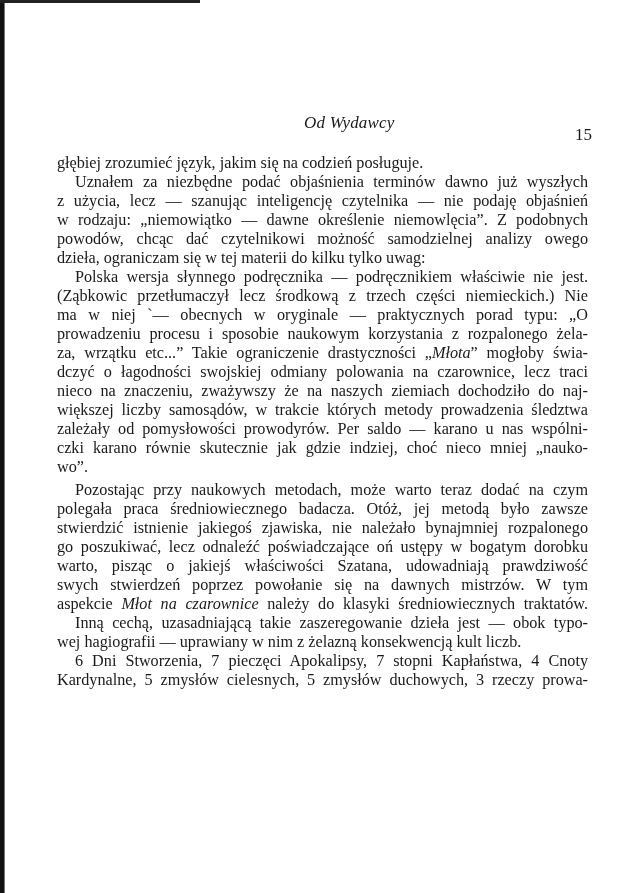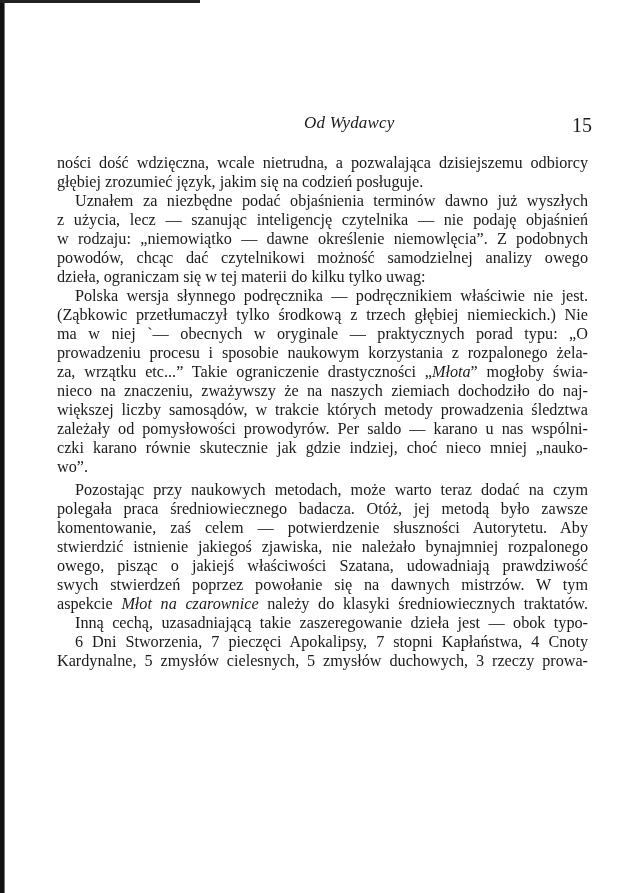--- a/index.html
+++ b/index.html
@@ -51,22 +51,22 @@
     left: 219px;
     top: 0;
     font-style: italic;
     font-size: 17px;
     letter-spacing: 0.2px;
     margin-left: 28px;
   }
   .page-number {
     position: absolute;
     right: 0;
-    top: 1px;
-    font-size: 20px;
+    top: 12px;
+    font-size: 17px;
   }
   .body-text {
     position: absolute;
     top: 154px;
     left: 57px;
     width: 531px;
   }
   .line {
     display: block;
     height: 19px;
@@ -94,41 +94,42 @@
 <div class="scan-edge-left"></div>
 <div class="scan-edge-left-inner"></div>
 <div class="scan-edge-top"></div>
 
 <div class="running-head">
   <span class="running-title">Od Wydawcy</span>
   <span class="page-number">15</span>
 </div>
 
 <div class="body-text">
-  <span class="line"><span>ności dość wdzięczna, wcale nietrudna, a pozwalająca dzisiejszemu odbiorcy</span></span>
   <span class="line last"><span>głębiej zrozumieć język, jakim się na codzień posługuje.</span></span>
   <span class="line indent"><span>Uznałem za niezbędne podać objaśnienia terminów dawno już wyszłych</span></span>
   <span class="line"><span>z użycia, lecz — szanując inteligencję czytelnika — nie podaję objaśnień</span></span>
   <span class="line"><span>w rodzaju: „niemowiątko — dawne określenie niemowlęcia”. Z podobnych</span></span>
   <span class="line"><span>powodów, chcąc dać czytelnikowi możność samodzielnej analizy owego</span></span>
   <span class="line last"><span>dzieła, ograniczam się w tej materii do kilku tylko uwag:</span></span>
   <span class="line indent"><span>Polska wersja słynnego podręcznika — podręcznikiem właściwie nie jest.</span></span>
-  <span class="line"><span>(Ząbkowic przetłumaczył tylko środkową z trzech głębiej niemieckich.) Nie</span></span>
+  <span class="line"><span>(Ząbkowic przetłumaczył lecz środkową z trzech części niemieckich.) Nie</span></span>
   <span class="line"><span>ma w niej `— obecnych w oryginale — praktycznych porad typu: „O</span></span>
   <span class="line"><span>prowadzeniu procesu i sposobie naukowym korzystania z rozpalonego żela-</span></span>
   <span class="line"><span>za, wrzątku etc...” Takie ograniczenie drastyczności „</span><span class="it">Młota</span><span>” mogłoby świa-</span></span>
+  <span class="line"><span>dczyć o łagodności swojskiej odmiany polowania na czarownice, lecz traci</span></span>
   <span class="line"><span>nieco na znaczeniu, zważywszy że na naszych ziemiach dochodziło do naj-</span></span>
   <span class="line"><span>większej liczby samosądów, w trakcie których metody prowadzenia śledztwa</span></span>
   <span class="line"><span>zależały od pomysłowości prowodyrów. Per saldo — karano u nas wspólni-</span></span>
   <span class="line"><span>czki karano równie skutecznie jak gdzie indziej, choć nieco mniej „nauko-</span></span>
   <span class="line last"><span>wo”.</span></span>
   <div class="para-gap"></div>
   <span class="line indent"><span>Pozostając przy naukowych metodach, może warto teraz dodać na czym</span></span>
   <span class="line"><span>polegała praca średniowiecznego badacza. Otóż, jej metodą było zawsze</span></span>
-  <span class="line"><span>komentowanie, zaś celem — potwierdzenie słuszności Autorytetu. Aby</span></span>
   <span class="line"><span>stwierdzić istnienie jakiegoś zjawiska, nie należało bynajmniej rozpalonego</span></span>
-  <span class="line"><span>owego, pisząc o jakiejś właściwości Szatana, udowadniają prawdziwość</span></span>
+  <span class="line"><span>go poszukiwać, lecz odnaleźć poświadczające oń ustępy w bogatym dorobku</span></span>
+  <span class="line"><span>warto, pisząc o jakiejś właściwości Szatana, udowadniają prawdziwość</span></span>
   <span class="line"><span>swych stwierdzeń poprzez powołanie się na dawnych mistrzów. W tym</span></span>
   <span class="line"><span>aspekcie </span><span class="it">Młot na czarownice</span><span> należy do klasyki średniowiecznych traktatów.</span></span>
   <span class="line indent"><span>Inną cechą, uzasadniającą takie zaszeregowanie dzieła jest — obok typo-</span></span>
+  <span class="line last"><span>wej hagiografii — uprawiany w nim z żelazną konsekwencją kult liczb.</span></span>
   <span class="line indent"><span>6 Dni Stworzenia, 7 pieczęci Apokalipsy, 7 stopni Kapłaństwa, 4 Cnoty</span></span>
   <span class="line"><span>Kardynalne, 5 zmysłów cielesnych, 5 zmysłów duchowych, 3 rzeczy prowa-</span></span>
 </div>
 
 </body></html>

